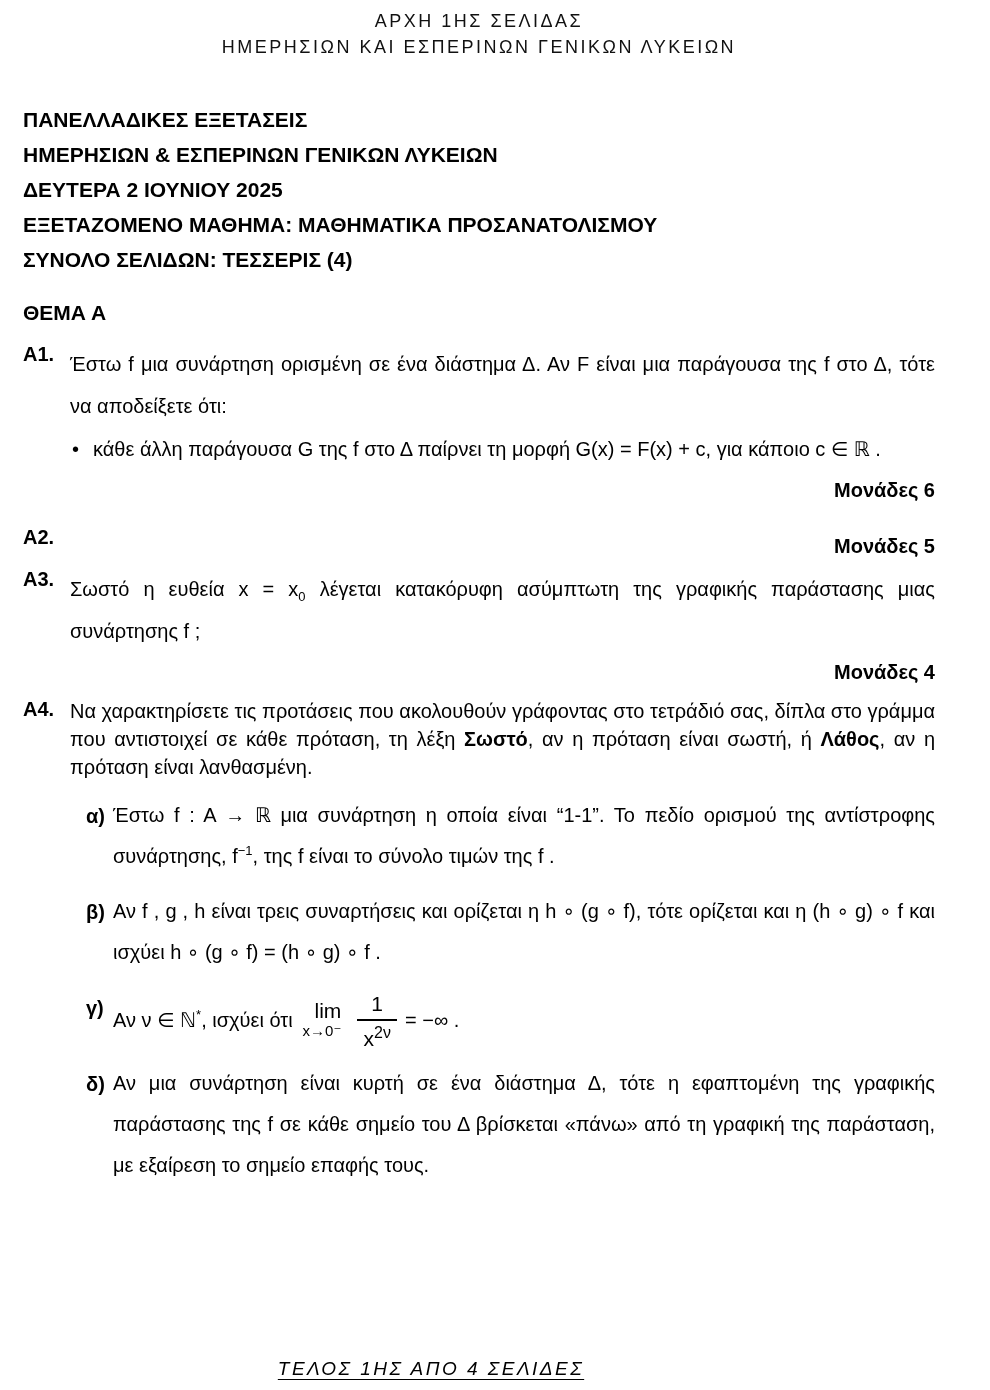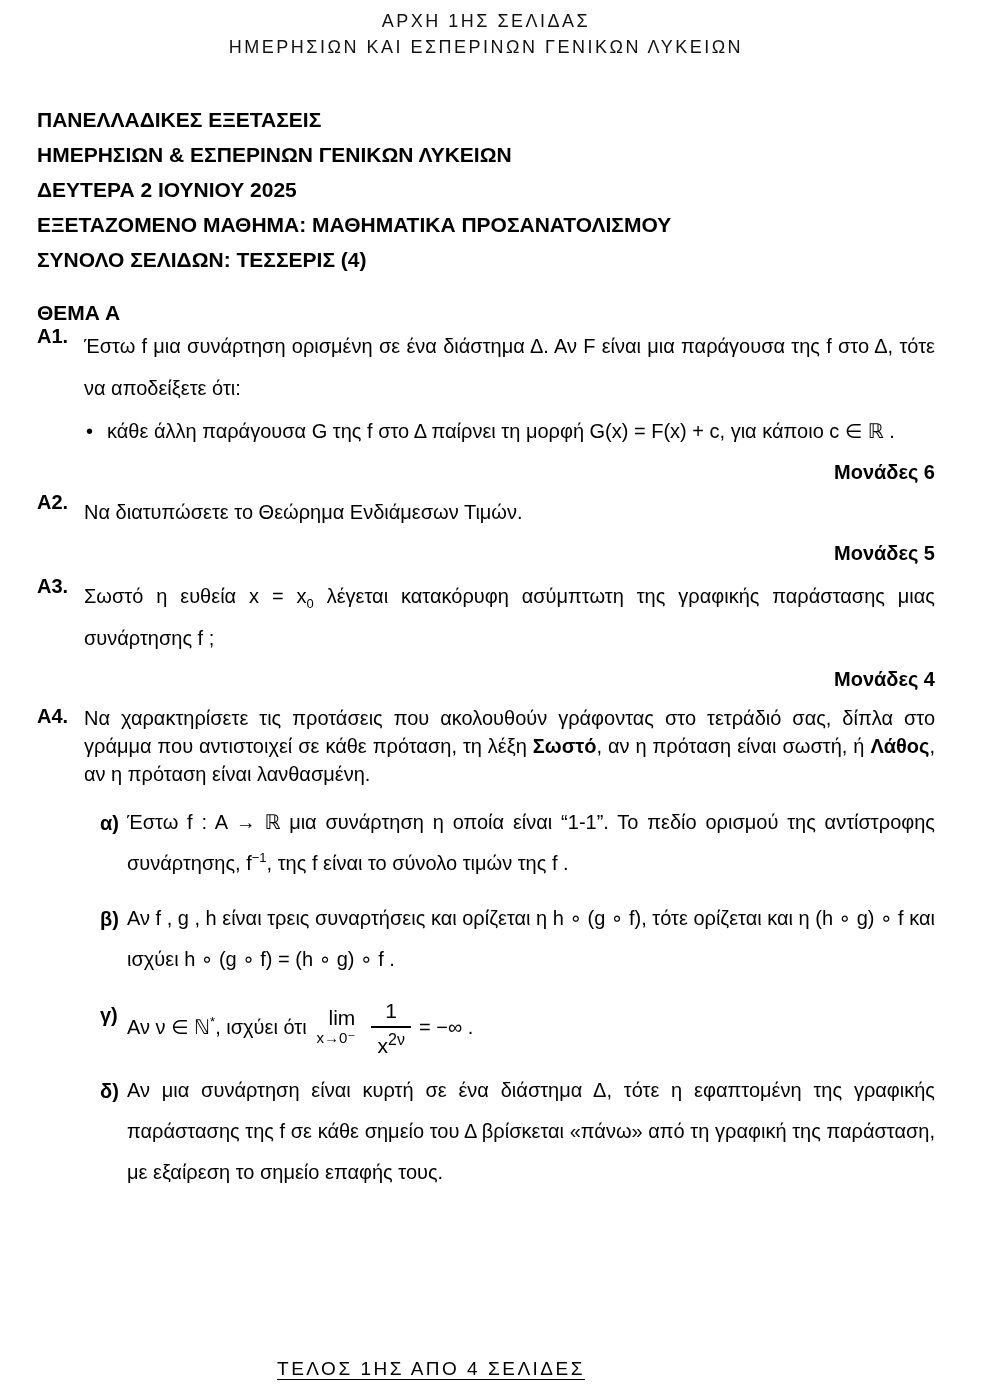--- a/index.html
+++ b/index.html
@@ -3,33 +3,33 @@
 <meta charset="utf-8">
 <style>
   * { margin:0; padding:0; box-sizing:border-box; }
   html,body { background:#ffffff; }
   body {
     width:990px; height:1390px;
     font-family:"Liberation Sans","DejaVu Sans",sans-serif;
     color:#000; font-size:20px;
     position:relative; overflow:hidden;
   }
-  .page { width:990px; height:1390px; padding:8px 55px 0 37px; position:relative; }
+  .page { width:990px; height:1390px; padding:8px 55px 0 23px; position:relative; }
 
   
   .run-head { text-align:center; font-size:18px; letter-spacing:2.5px; line-height:1.45; color:#111; }
 
   
   .title-block { margin-top:42px; text-align:left; font-weight:bold; font-size:21px; line-height:35px; }
 
   
   .theme-heading { margin-top:24px; font-weight:bold; font-size:21px; }
 
   
-  .item { display:flex; }
+  .item { display:flex; margin-top:18px; }
   .item-label { width:47px; flex:none; font-weight:bold; }
   .item-content { flex:1; text-align:justify; line-height:2.1; }
   .item-content p.tight { line-height:2.1; }
 
   
   ul.bullets { list-style:none; }
   ul.bullets li { position:relative; padding-left:23px; line-height:2.05; text-align:justify; margin-top:2px; }
   ul.bullets li::before { content:"•"; position:absolute; left:2px; top:0; }
 
   
@@ -57,21 +57,21 @@
   .fraction { display:inline-block; vertical-align:middle; text-align:center; margin:0 8px; line-height:1; }
   .frac-num { display:block; padding:2px 14px 5px 14px; border-bottom:2px solid #000; font-size:21px; }
   .frac-den { display:block; padding-top:4px; font-size:21px; }
   .frac-den sup { font-size:16px; }
 
   .gamma-row { display:flex; align-items:center; flex-wrap:nowrap; line-height:1.3; margin-top:4px; }
 
   
   .run-foot {
     position:absolute; left:0; bottom:10px; width:862px;
-    text-align:center; font-size:19px; letter-spacing:2.5px;
+    text-align:center; font-size:19px; letter-spacing:2.5px;font-style:italic;
   }
   .run-foot span { text-decoration:underline; text-underline-offset:4px; }
 </style>
 </head>
 <body>
 
 <div class="page">
 
   <div class="run-head">
     <div>ΑΡΧΗ 1ΗΣ ΣΕΛΙΔΑΣ</div>
@@ -92,24 +92,23 @@
     <div class="item-label">Α1.</div>
     <div class="item-content">
       <p class="tight">Έστω f μια συνάρτηση ορισμένη σε ένα διάστημα Δ. Αν F είναι μια παράγουσα της f στο Δ, τότε να αποδείξετε ότι:</p>
       <ul class="bullets">
         <li>κάθε άλλη παράγουσα G της f στο Δ παίρνει τη μορφή G(x) = F(x) + c, για κάποιο c ∈ ℝ .</li>
       </ul>
       <div class="marks">Μονάδες 6</div>
     </div>
   </div>
 
-  <div class="item" style="margin-top:3px;">
+  <div class="item" style="margin-top:20px;gap:44px;">
     <div class="item-label">Α2.</div>
     <div class="item-content">
-      <p>Να διατυπώσετε το Θεώρημα Ενδιάμεσων Τιμών.</p>
       <div class="marks">Μονάδες 5</div>
     </div>
   </div>
 
   <div class="item" style="margin-top:6px;">
     <div class="item-label">Α3.</div>
     <div class="item-content">
       <p><span>Σωστό η ευθεία  x = x</span><sub>0</sub><span>  λέγεται κατακόρυφη ασύμπτωτη της γραφικής παράστασης μιας συνάρτησης f ;</span></p>
       <div class="marks">Μονάδες 4</div>
     </div>

